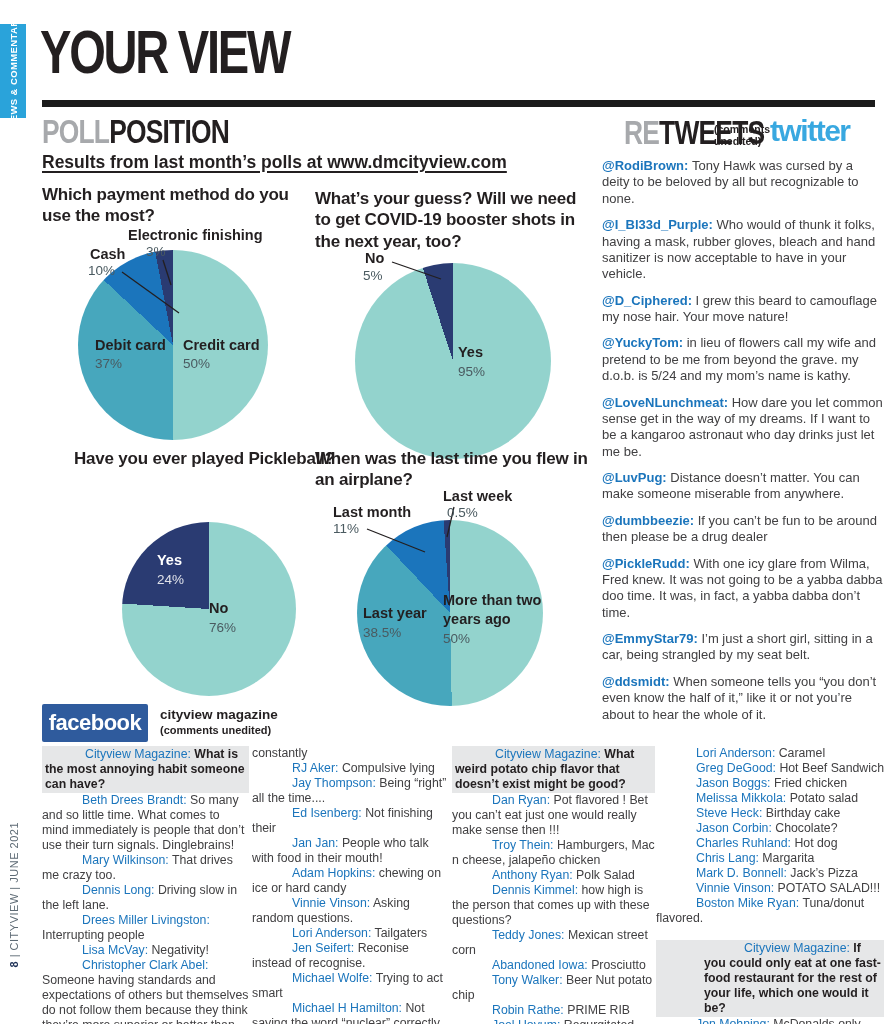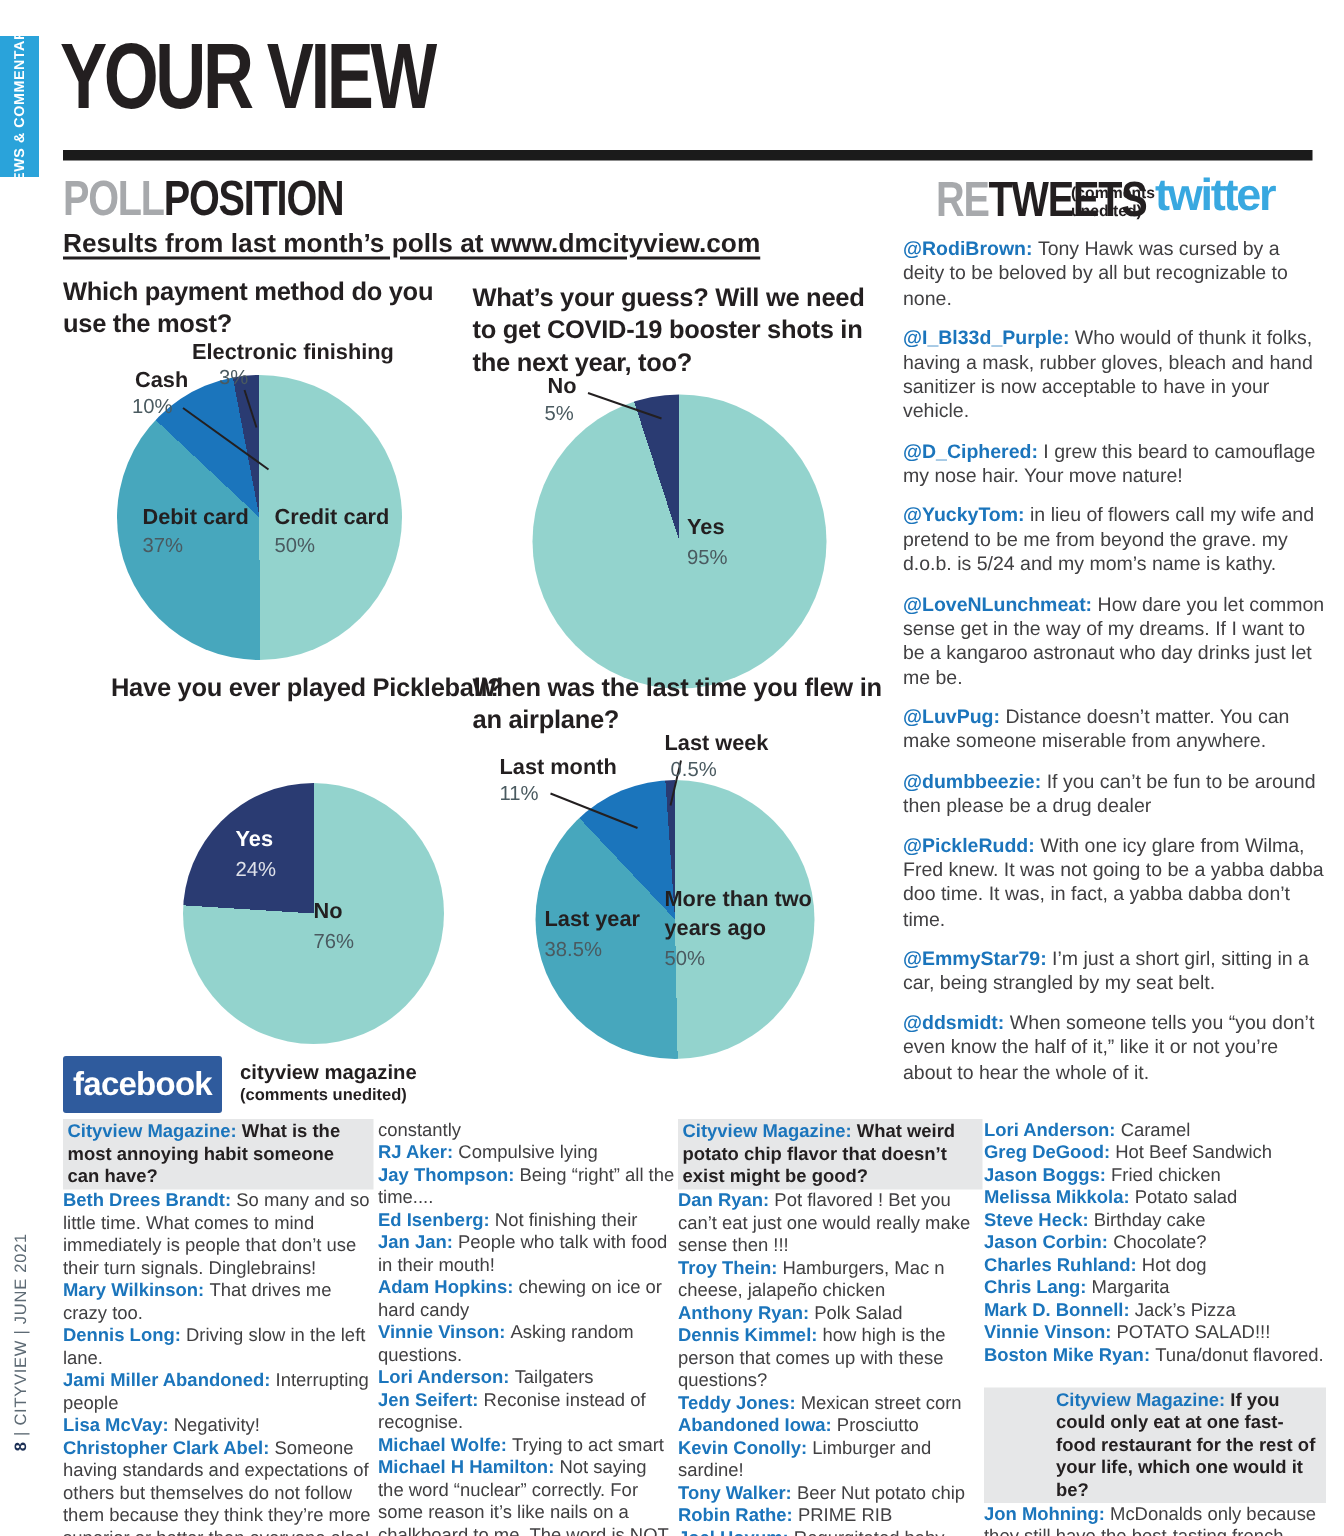--- a/index.html
+++ b/index.html
@@ -53,21 +53,21 @@
   
   .fb-head { position:absolute; left:42px; top:704px; height:40px; }
   .fb-box { position:absolute; left:0; top:0; width:106px; height:38px; background:#2f5b9d; border-radius:2px; color:#fff; font-weight:bold; font-size:22px; letter-spacing:-.5px; display:flex; align-items:center; justify-content:center; }
   .fb-src { position:absolute; left:118px; top:3px; font-size:13.5px; font-weight:bold; white-space:nowrap; }
   .fb-note { position:absolute; left:118px; top:20px; font-size:11px; font-weight:bold; white-space:nowrap; }
   .fb-col { position:absolute; top:746px; font-size:12.3px; line-height:1.22; color:#414042; }
   #fbcol1 { left:42px; width:207px; }
   #fbcol2 { left:252px; width:198px; }
   #fbcol3 { left:452px; width:203px; }
   #fbcol4 { left:656px; width:228px; }
-  .fb-name { color:#1b75bc; font-weight:bold; }
+  .fb-name { color:#1b75bc; font-weight:normal;margin-left:40px; }
   .fb-item.hl { background:#e6e7e8; font-weight:bold; color:#231f20; padding:1px 3px; }
   .fb-item.gap { margin-top:14px;padding-left:48px; }
 </style>
 </head>
 <body>
 
 <div class="page">
 
   <div class="news-tab">
     <span>NEWS &amp; COMMENTARY</span>
@@ -162,21 +162,21 @@
     <div class="fb-box">facebook</div>
     <div class="fb-src">cityview magazine</div>
     <div class="fb-note">(comments unedited)</div>
   </div>
 
   <div class="fb-col" id="fbcol1">
       <p class="fb-item hl"><span class="fb-name">Cityview Magazine: </span>What is the most annoying habit someone can have?</p>
       <p class="fb-item"><span class="fb-name">Beth Drees Brandt: </span>So many and so little time. What comes to mind immediately is people that don’t use their turn signals. Dinglebrains!</p>
       <p class="fb-item"><span class="fb-name">Mary Wilkinson: </span>That drives me crazy too.</p>
       <p class="fb-item"><span class="fb-name">Dennis Long: </span>Driving slow in the left lane.</p>
-      <p class="fb-item"><span class="fb-name">Jami Miller Abandoned: </span>Interrupting people</p>
+      <p class="fb-item"><span class="fb-name">Drees Miller Livingston: </span>Interrupting people</p>
       <p class="fb-item"><span class="fb-name">Lisa McVay: </span>Negativity!</p>
       <p class="fb-item"><span class="fb-name">Christopher Clark Abel: </span>Someone having standards and expectations of others but themselves do not follow them because they think they’re more superior or better than everyone else!</p>
     </div>
   <div class="fb-col" id="fbcol2">
       <p class="fb-item">constantly</p>
       <p class="fb-item"><span class="fb-name">RJ Aker: </span>Compulsive lying</p>
       <p class="fb-item"><span class="fb-name">Jay Thompson: </span>Being “right” all the time....</p>
       <p class="fb-item"><span class="fb-name">Ed Isenberg: </span>Not finishing their</p>
       <p class="fb-item"><span class="fb-name">Jan Jan: </span>People who talk with food in their mouth!</p>
       <p class="fb-item"><span class="fb-name">Adam Hopkins: </span>chewing on ice or hard candy</p>
@@ -187,21 +187,20 @@
       <p class="fb-item"><span class="fb-name">Michael H Hamilton: </span>Not saying the word “nuclear” correctly. For some reason it’s like nails on a chalkboard to me. The word is NOT “Nukular” people....grrrrrr....</p>
     </div>
   <div class="fb-col" id="fbcol3">
       <p class="fb-item hl"><span class="fb-name">Cityview Magazine: </span>What weird potato chip flavor that doesn’t exist might be good?</p>
       <p class="fb-item"><span class="fb-name">Dan Ryan: </span>Pot flavored ! Bet you can’t eat just one would really make sense then !!!</p>
       <p class="fb-item"><span class="fb-name">Troy Thein: </span>Hamburgers, Mac n cheese, jalapeño chicken</p>
       <p class="fb-item"><span class="fb-name">Anthony Ryan: </span>Polk Salad</p>
       <p class="fb-item"><span class="fb-name">Dennis Kimmel: </span>how high is the person that comes up with these questions?</p>
       <p class="fb-item"><span class="fb-name">Teddy Jones: </span>Mexican street corn</p>
       <p class="fb-item"><span class="fb-name">Abandoned Iowa: </span>Prosciutto</p>
-      <p class="fb-item"><span class="fb-name">Kevin Conolly: </span>Limburger and sardine!</p>
       <p class="fb-item"><span class="fb-name">Tony Walker: </span>Beer Nut potato chip</p>
       <p class="fb-item"><span class="fb-name">Robin Rathe: </span>PRIME RIB</p>
       <p class="fb-item"><span class="fb-name">Joel Hoyum: </span>Regurgitated baby formula</p>
     </div>
   <div class="fb-col" id="fbcol4">
       <p class="fb-item"><span class="fb-name">Lori Anderson: </span>Caramel</p>
       <p class="fb-item"><span class="fb-name">Greg DeGood: </span>Hot Beef Sandwich</p>
       <p class="fb-item"><span class="fb-name">Jason Boggs: </span>Fried chicken</p>
       <p class="fb-item"><span class="fb-name">Melissa Mikkola: </span>Potato salad</p>
       <p class="fb-item"><span class="fb-name">Steve Heck: </span>Birthday cake</p>

